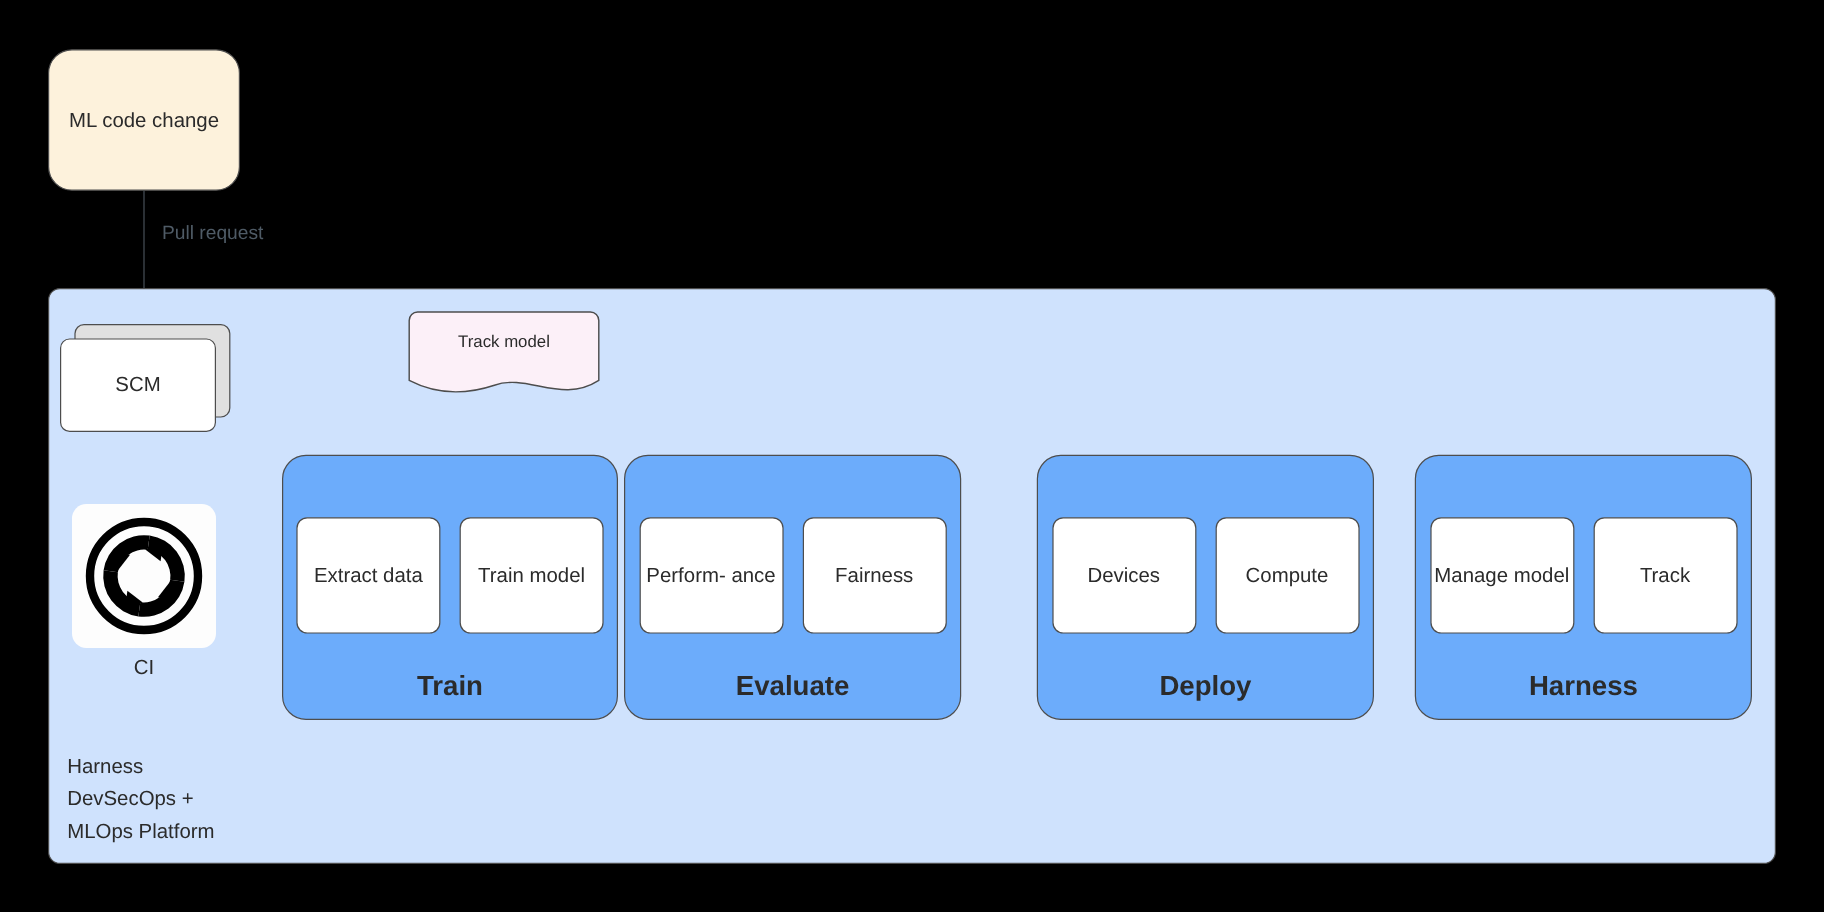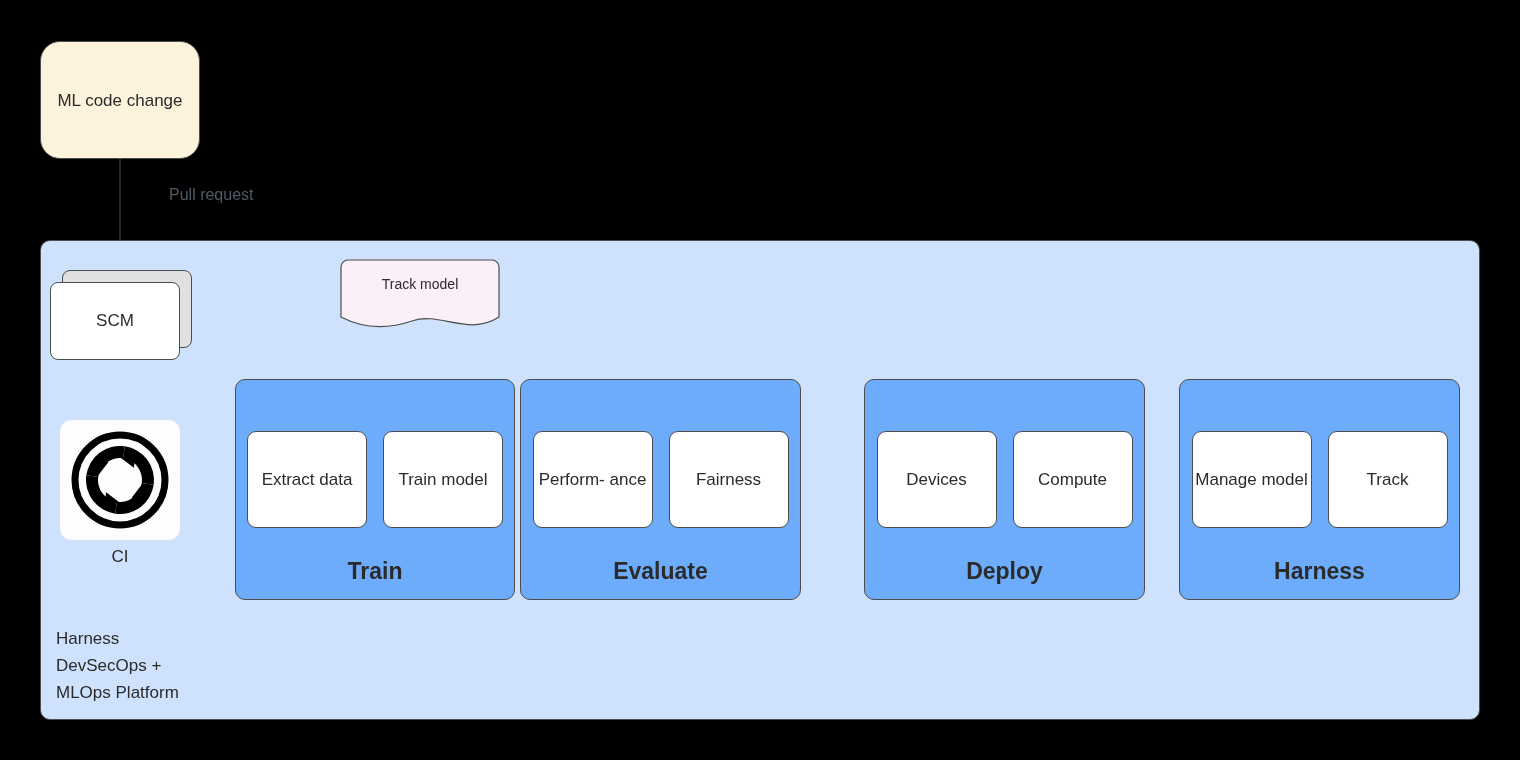--- a/index.html
+++ b/index.html
@@ -43,21 +43,20 @@
     line-height: 25px;
   }
 
   
   #pull-request-label {
     position: absolute;
     left: 135px; top: 186px;
     font-size: 16px;
     color: #4f5b66;
     white-space: nowrap;
-    margin-left: 34px;
   }
 
   
   #platform-container {
     position: absolute;
     left: 40px; top: 240px;
     width: 1440px; height: 480px;
     background: #cfe2fd;
     border: 1px solid #4d4d4d;
     border-radius: 10px;
@@ -138,21 +137,21 @@
     z-index: 2;
   }
 
   
   .stage {
     position: absolute;
     top: 379px;
     height: 221px;
     background: #6cacfb;
     border: 1px solid #4d4d4d;
-    border-radius: 10px;
+    border-radius: 20px;
     box-sizing: border-box;
   }
   .stage .stage-title {
     position: absolute;
     left: 0; right: 0;
     bottom: 14px;
     text-align: center;
     font-size: 23px;
     font-weight: bold;
     color: #2b2b2b;

